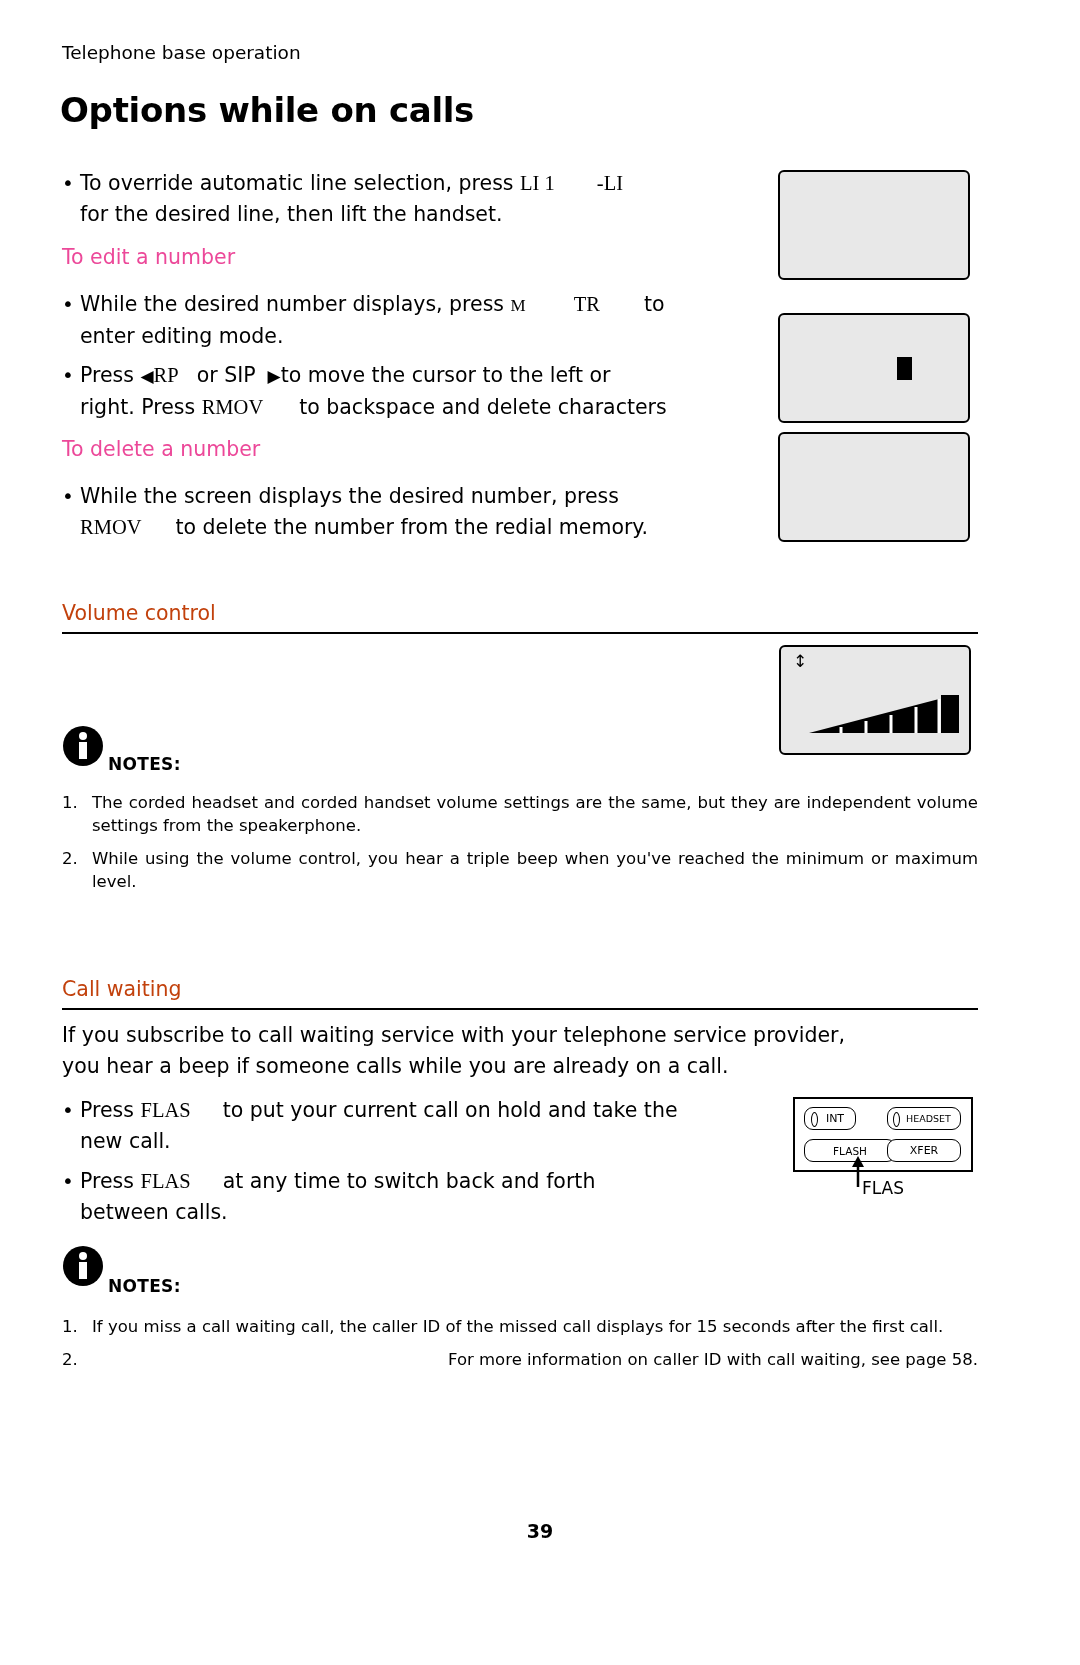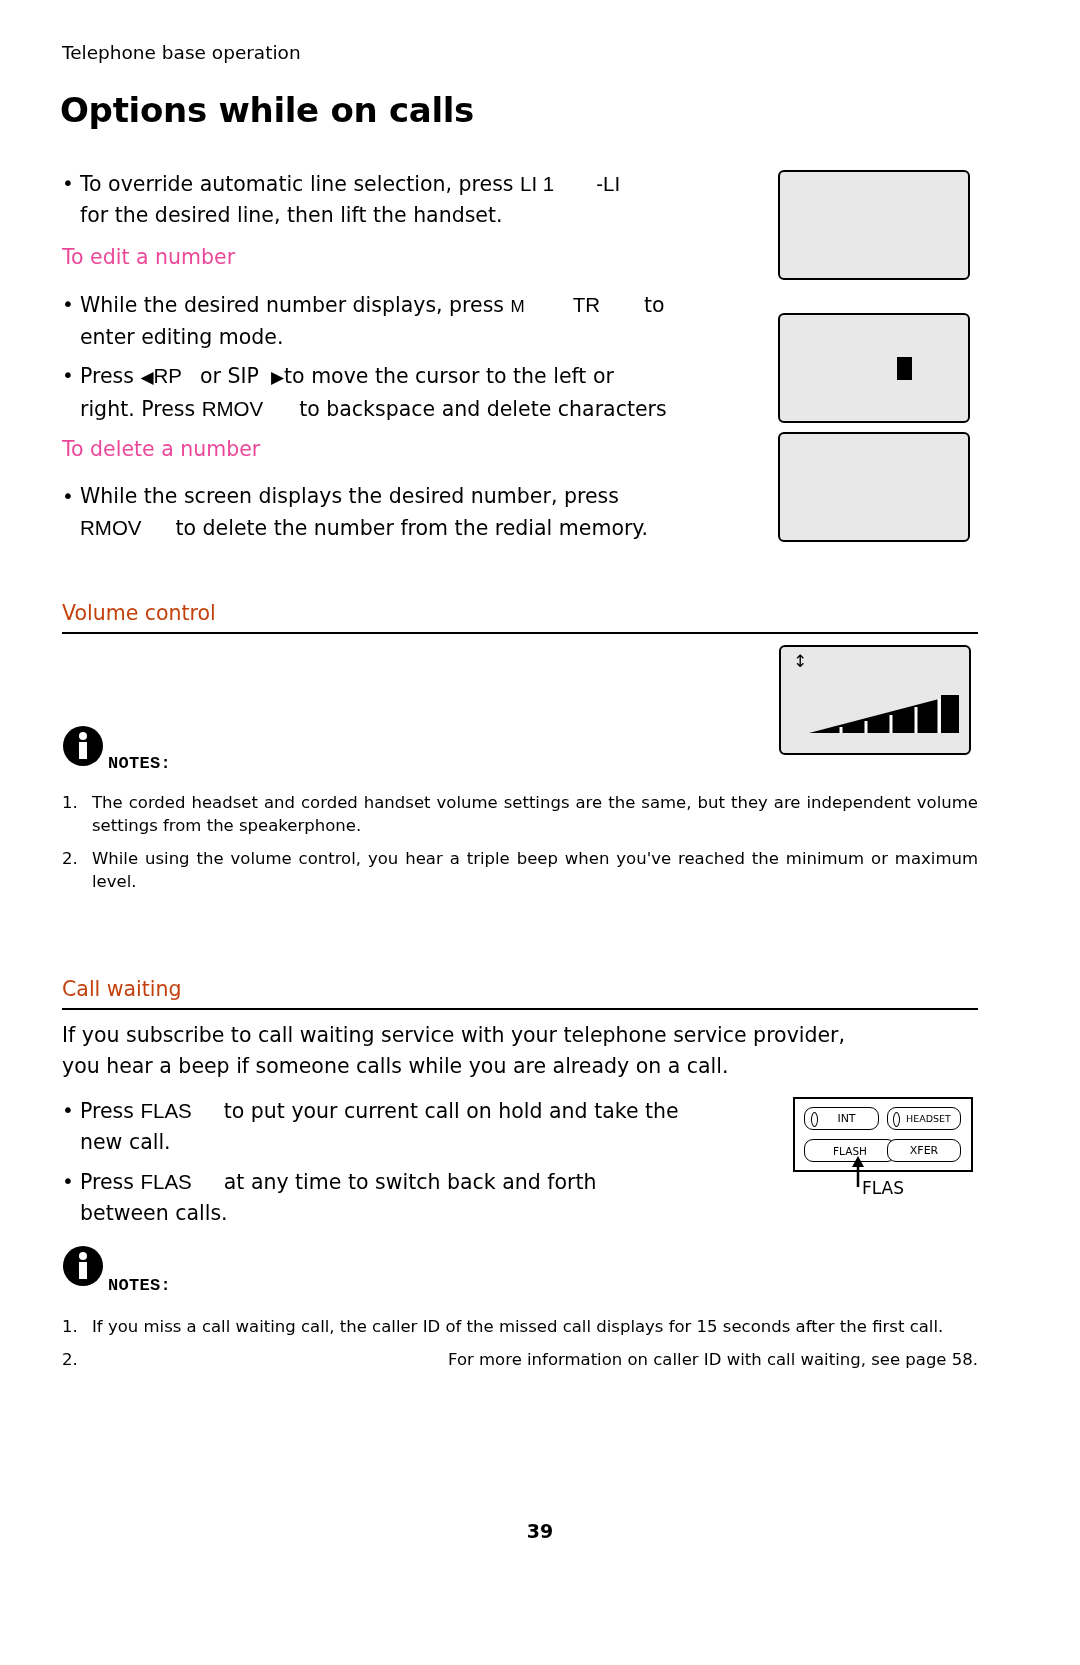--- a/index.html
+++ b/index.html
@@ -67,21 +67,21 @@
     font-size: 20.5px;
     font-family: "DejaVu Sans", sans-serif;
     color: #c2410c;
   }
   .rule {
     position: absolute;
     height: 1.5px;
     background: #000;
   }
   .key {
-    font-family: Liberation Sans, sans-serif;
+    font-family: Liberation Serif, serif;
   }
   .lcd {
     position: absolute;
     border: 2.5px solid #000;
     border-radius: 6px;
     background: #e8e8e8;
     box-sizing: border-box;
   }
   .notes-block {
     position: absolute;
@@ -99,21 +99,20 @@
     text-align: left;
   }
   .note-text {
     flex: 1;
     text-align: justify;
   }
   .notes-label {
     font-weight: bold;
     font-size: 17px;
     letter-spacing: 0.3px;
-    font-family: Liberation Mono, monospace;
   }
   .info-icon {
     position: absolute;
     width: 42px;
     height: 42px;
   }
   .page-number {
     position: absolute;
     width: 100%;
     text-align: center;
@@ -250,21 +249,21 @@
 
   <div class="bullet-row body-text" style="left:62px; top:1166px; width:720px;">
     <div class="bullet-dot">•</div>
     <div class="bullet-body">
       <span>Press </span><span class="key">FLAS</span><span style="display:inline-block;width:32px;"></span><span>at any time to switch back and forth</span><br>
       <span>between calls.</span>
     </div>
   </div>
 
   <div class="keybox" style="left:793px; top:1097px; width:180px; height:75px;">
-    <div class="minikey" style="left:9px; top:8px; width:75px; height:23px;">
+    <div class="minikey" style="left:9px; top:8px; width:52px; height:23px;">
       <span style="position:absolute;left:6px;top:4px;width:5px;height:13px;border:1.2px solid #000;border-radius:50%;"></span>
       <span style="padding-left:10px;">INT</span>
     </div>
     <div class="minikey" style="left:92px; top:8px; width:74px; height:23px; font-size:9.5px;">
       <span style="position:absolute;left:5px;top:4px;width:5px;height:13px;border:1.2px solid #000;border-radius:50%;"></span>
       <span style="padding-left:9px;">HEADSET</span>
     </div>
     <div class="minikey" style="left:9px; top:40px; width:92px; height:23px; font-size:10.5px;">
       <span>FLASH</span>
     </div>

